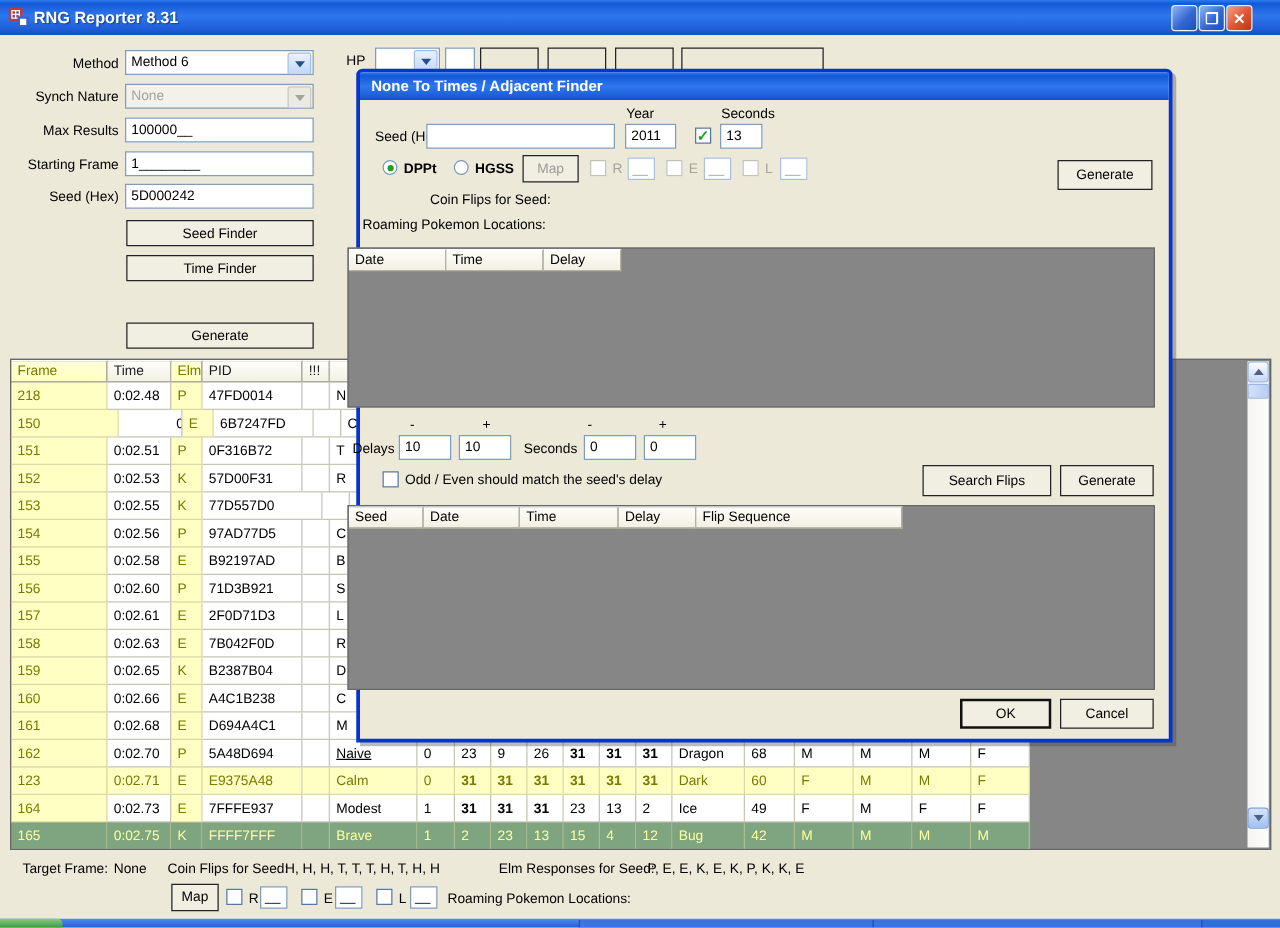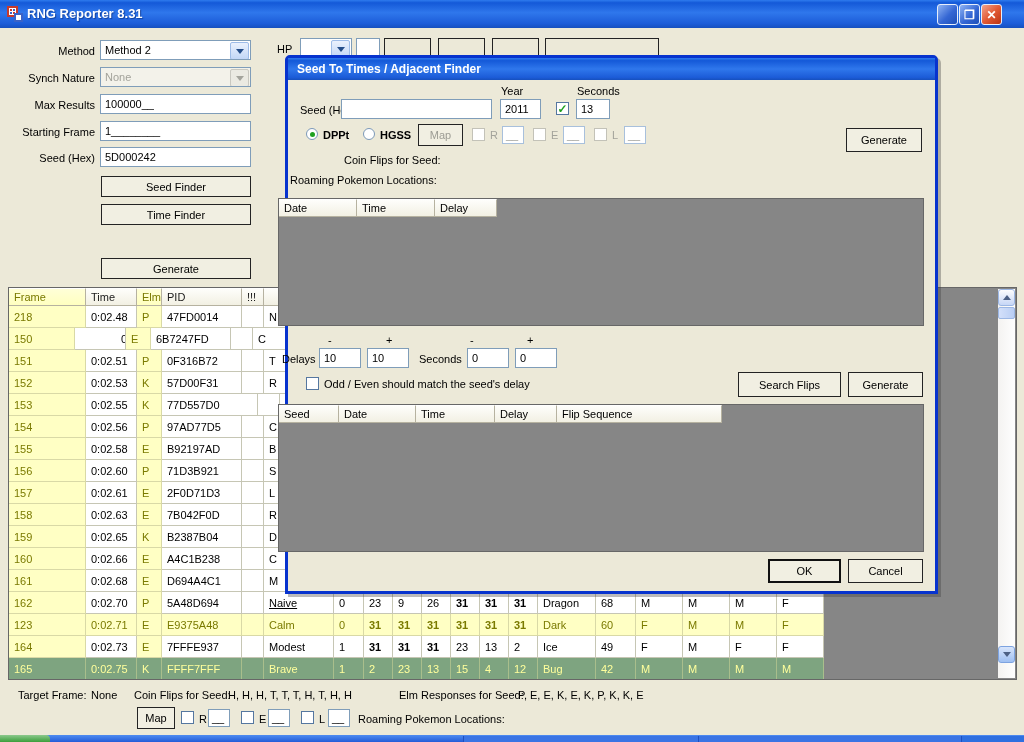--- a/index.html
+++ b/index.html
@@ -94,21 +94,21 @@
   <div class="abs win-btn wb-blue" style="right:44px">
       <span>❐</span>
     </div>
   <div class="abs win-btn wb-red" style="right:22px">
       <span>✕</span>
     </div>
 </div>
 
 <div class="abs lbl lbl-r" style="left:5px;top:45px;width:90px">Method</div>
 <div class="abs combo" style="left:100px;top:40px;width:151px;height:20px">
-  <span>Method 2</span>
+  <span>Method 6</span>
   <span class="combo-btn">
       <span class="arrow-dn"></span>
     </span>
 </div>
 
 <div class="abs lbl lbl-r" style="left:5px;top:72px;width:90px">Synch Nature</div>
 <div class="abs combo combo-dis" style="left:100px;top:67px;width:151px;height:20px">
   <span>None</span>
   <span class="combo-btn combo-btn-dis">
       <span class="arrow-dn dim"></span>
@@ -178,21 +178,21 @@
         <div class="cell cw" style="width: 29px;"></div>
         <div class="cell cw" style="width: 29px;"></div>
         <div class="cell cw" style="width: 58px;"></div>
         <div class="cell cw" style="width: 40px;"></div>
         <div class="cell cw" style="width: 47px;"></div>
         <div class="cell cw" style="width: 47px;"></div>
         <div class="cell cw" style="width: 47px;"></div>
         <div class="cell cw" style="width: 47px;"></div>
       </div>
       <div class="trow">
-        <div class="cell cy" style="width: 66px;">150</div>
+        <div class="cell cy" style="width: 86px;">150</div>
         <div class="cell cw" style="width: 51px; padding-left: 46px;">0:02.50</div>
         <div class="cell cy" style="width: 25px;">E</div>
         <div class="cell cw" style="width: 80px;">6B7247FD</div>
         <div class="cell cw" style="width: 22px;"></div>
         <div class="cell cw" style="width: 70px;">C</div>
         <div class="cell cw" style="width: 30px;"></div>
         <div class="cell cw" style="width: 29px;"></div>
         <div class="cell cw" style="width: 29px;"></div>
         <div class="cell cw" style="width: 29px;"></div>
         <div class="cell cw" style="width: 29px;"></div>
@@ -553,21 +553,21 @@
 
 <div class="abs taskbar">
   <div class="task-start"></div>
   <div class="task-seg" style="left:463px;width:234px"></div>
   <div class="task-seg" style="left:698px;width:262px"></div>
   <div class="task-seg" style="left:961px;width:63px;background:#2E6FE0"></div>
 </div>
 
 <div class="abs dialog">
   <div class="dlg-titlebar">
-    <div class="dlg-title">Seed To Times / Adjacent Finder</div>
+    <div class="dlg-title">None To Times / Adjacent Finder</div>
   </div>
 
   <div class="abs lbl" style="left:12px;top:46px">Seed (Hex)</div>
   <div class="abs tb" style="left:53px;top:41px;width:151px;height:20px"></div>
   <div class="abs lbl" style="left:213px;top:27px">Year</div>
   <div class="abs tb" style="left:212px;top:41px;width:41px;height:20px">2011</div>
   <div class="abs cb" style="left:268px;top:44px">
       <span class="check">✓</span>
     </div>
   <div class="abs lbl" style="left:289px;top:27px">Seconds</div>

